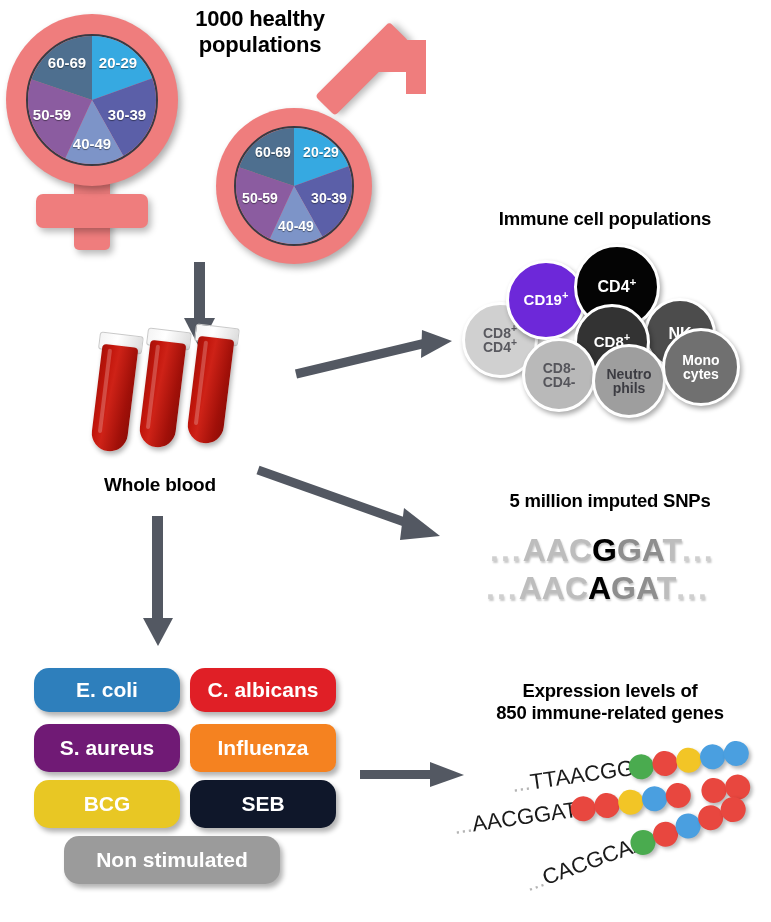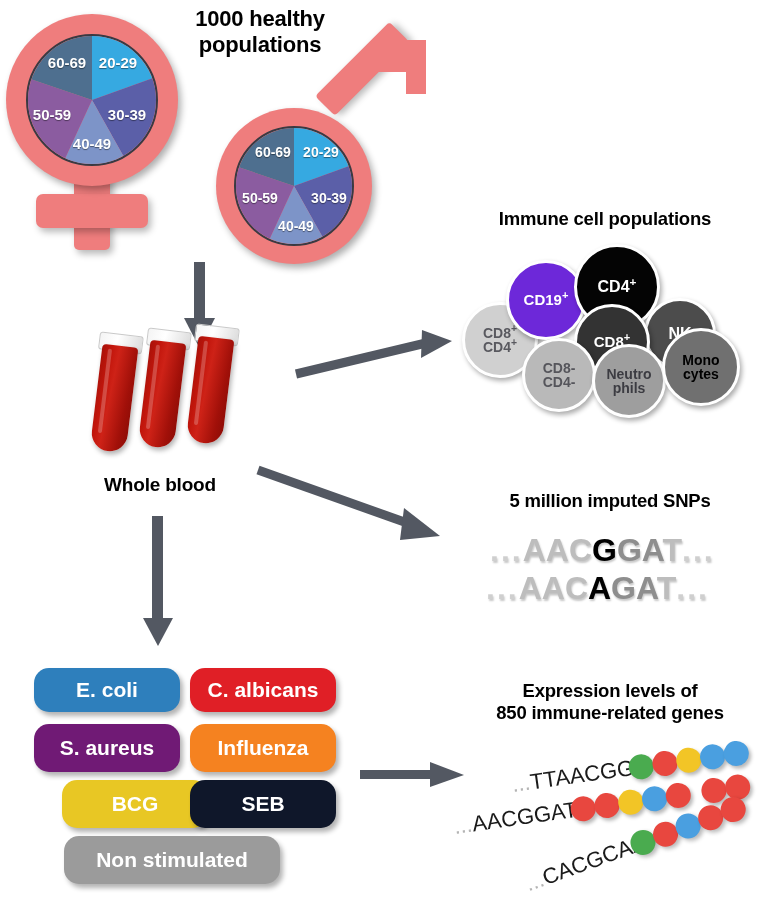--- a/index.html
+++ b/index.html
@@ -253,41 +253,41 @@
     </div>
 
     <div class="cell" style="left:60px; top:96px; width:74px; height:74px; background:#b9b9b9; color:#55555b; font-size:14px;text-align:right;">
       <span>CD8-<br>CD4-</span>
     </div>
 
     <div class="cell" style="left:130px; top:102px; width:74px; height:74px; background:#9e9e9e; color:#3c3c42; font-size:14px;">
       <span>Neutro<br>phils</span>
     </div>
 
-    <div class="cell" style="left:200px; top:86px; width:78px; height:78px; background:#707070; color:#000000; font-size:14px;">
+    <div class="cell" style="left:200px; top:86px; width:78px; height:78px; background:#707070; color:#ffffff; font-size:14px;">
       <span>Mono<br>cytes</span>
     </div>
   </div>
 
   <div class="abs heading" style="left:450px; top:490px; width:320px; font-size:18.5px;">5 million imputed SNPs</div>
 
   <div class="snp-row" style="left:490px; top:532px; font-size:32px;">
     <span class="dots">...</span><span class="dim">AAC</span><span class="hl">G</span><span class="mid">GA</span><span class="dim">T</span><span class="dots">...</span>
   </div>
 
   <div class="snp-row" style="left:486px; top:570px; font-size:32px;">
     <span class="dots">...</span><span class="dim">AAC</span><span class="hl">A</span><span class="mid">GA</span><span class="dim">T</span><span class="dots">...</span>
   </div>
 
   <div class="abs" style="left:34px; top:668px; width:300px; height:220px;">
     <div class="stim" style="left:0px;   top:0px;  width:146px; height:44px; background:#2e7fbc; font-size:21px;text-align:right;">E. coli</div>
     <div class="stim" style="left:156px; top:0px;  width:146px; height:44px; background:#e01f26; font-size:21px;">C. albicans</div>
     <div class="stim" style="left:0px;   top:56px; width:146px; height:48px; background:#701a75; font-size:21px;">S. aureus</div>
-    <div class="stim" style="left:156px; top:56px; width:146px; height:48px; background:#f58220; font-size:21px;">Influenza</div>
-    <div class="stim" style="left:0px;   top:112px; width:146px; height:48px; background:#e8c724; font-size:21px;margin-left:28px;">BCG</div>
+    <div class="stim" style="left:156px; top:56px; width:146px; height:48px; background:#f58220; font-size:21px;border-radius:10px;">Influenza</div>
+    <div class="stim" style="left:0px;   top:112px; width:146px; height:48px; background:#e8c724; font-size:21px;">BCG</div>
     <div class="stim" style="left:156px; top:112px; width:146px; height:48px; background:#0f172a; font-size:21px;">SEB</div>
     <div class="stim" style="left:30px;  top:168px; width:216px; height:48px; background:#9b9b9b; font-size:21px;">Non stimulated</div>
   </div>
 
   <svg class="arrow-svg" style="left:360px; top:758px;" width="110" height="36" viewBox="0 0 110 36">
     <rect x="0" y="12" width="74" height="9" fill="#535862"></rect>
     <polygon points="70,4 104,17 70,29" fill="#535862"></polygon>
   </svg>
 
   <div class="abs heading" style="left:450px; top:680px; width:320px; font-size:18.5px;">

